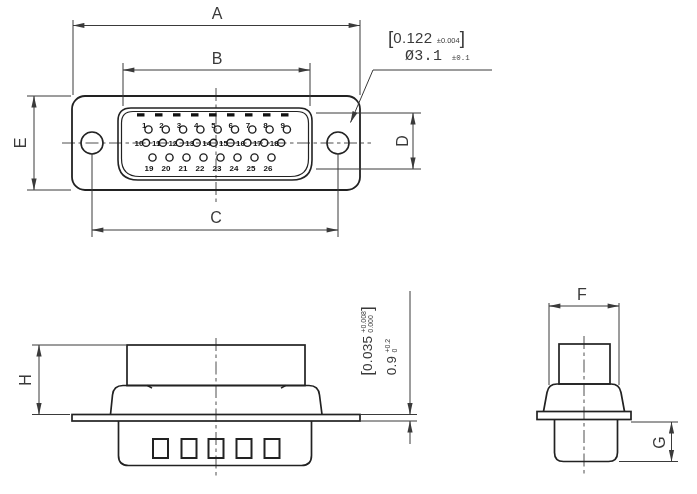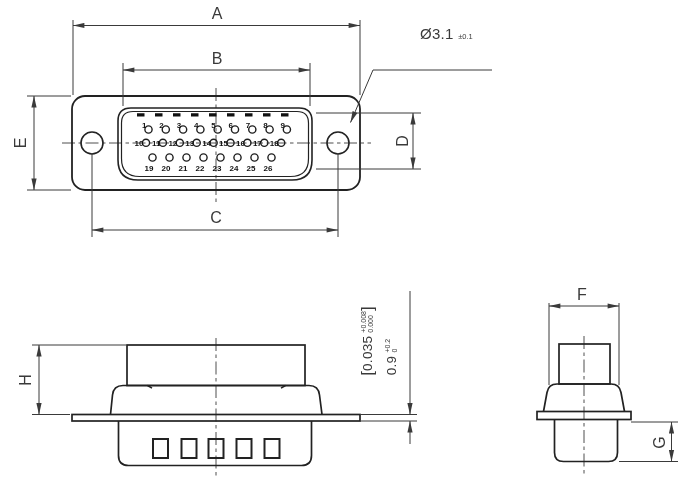--- a/index.html
+++ b/index.html
@@ -18,21 +18,21 @@
   .callout{position:absolute;white-space:nowrap;color:var(--txt);
     font-family:"Liberation Sans", sans-serif;}
   .main-num{font-size:15px;letter-spacing:0.3px;}
   .brk{font-size:19px;font-weight:300;position:relative;top:1px;}
   .tol{font-size:7.5px;letter-spacing:0;}
   .stack{display:inline-flex;flex-direction:column;justify-content:center;
     font-size:7px;line-height:7.5px;margin-left:3px;vertical-align:-1px;}
   .rot{transform:rotate(-90deg);display:flex;align-items:center;justify-content:center;}
   .rot .main-num{font-size:13.5px;}
   .rot .brk{font-size:17px;}
-  .line2{margin-left:32px;margin-top:-1px;}
+  .line2{margin-left:17px;margin-top:-1px;font-family:Liberation Mono, monospace;}
 </style>
 </head>
 <body>
 
 <div class="stage">
 
 <svg width="697" height="494" viewBox="0 0 697 494">
   <defs>
     <marker id="arr" viewBox="0 0 12 6" refX="11.6" refY="3" markerWidth="12" markerHeight="6" orient="auto-start-reverse" markerUnits="userSpaceOnUse">
       <path d="M11.8,3 L0.2,0.4 L0.2,5.6 Z" fill="#3a3a3a"></path>
@@ -197,20 +197,24 @@
     <g stroke="var(--dim)" stroke-width="1">
       <line x1="631" y1="422" x2="678" y2="422"></line>
       <line x1="619" y1="461.5" x2="678" y2="461.5"></line>
       <line x1="671.5" y1="422" x2="671.5" y2="461.5" marker-start="url(#arr)" marker-end="url(#arr)"></line>
     </g>
     <text x="660" y="447.5" font-size="16" fill="var(--txt)" text-anchor="middle" transform="rotate(-90 660 442.5)" stroke="none">G</text>
   </g>
 </svg>
 
 <div class="callout" style="left:388px;top:26px;">
+  <div>
+    <span class="brk">[</span><span class="main-num">0.122</span>
+    <span class="tol">±0.004</span><span class="brk">]</span>
+  </div>
   <div class="line2">
     <span class="main-num">Ø3.1</span>
     <span class="tol">±0.1</span>
   </div>
 </div>
 
 <div class="callout rot" style="left:307px;top:331px;width:120px;height:20px;">
   <span class="brk">[</span>
       <span class="main-num">0.035</span>
   <span class="stack">

